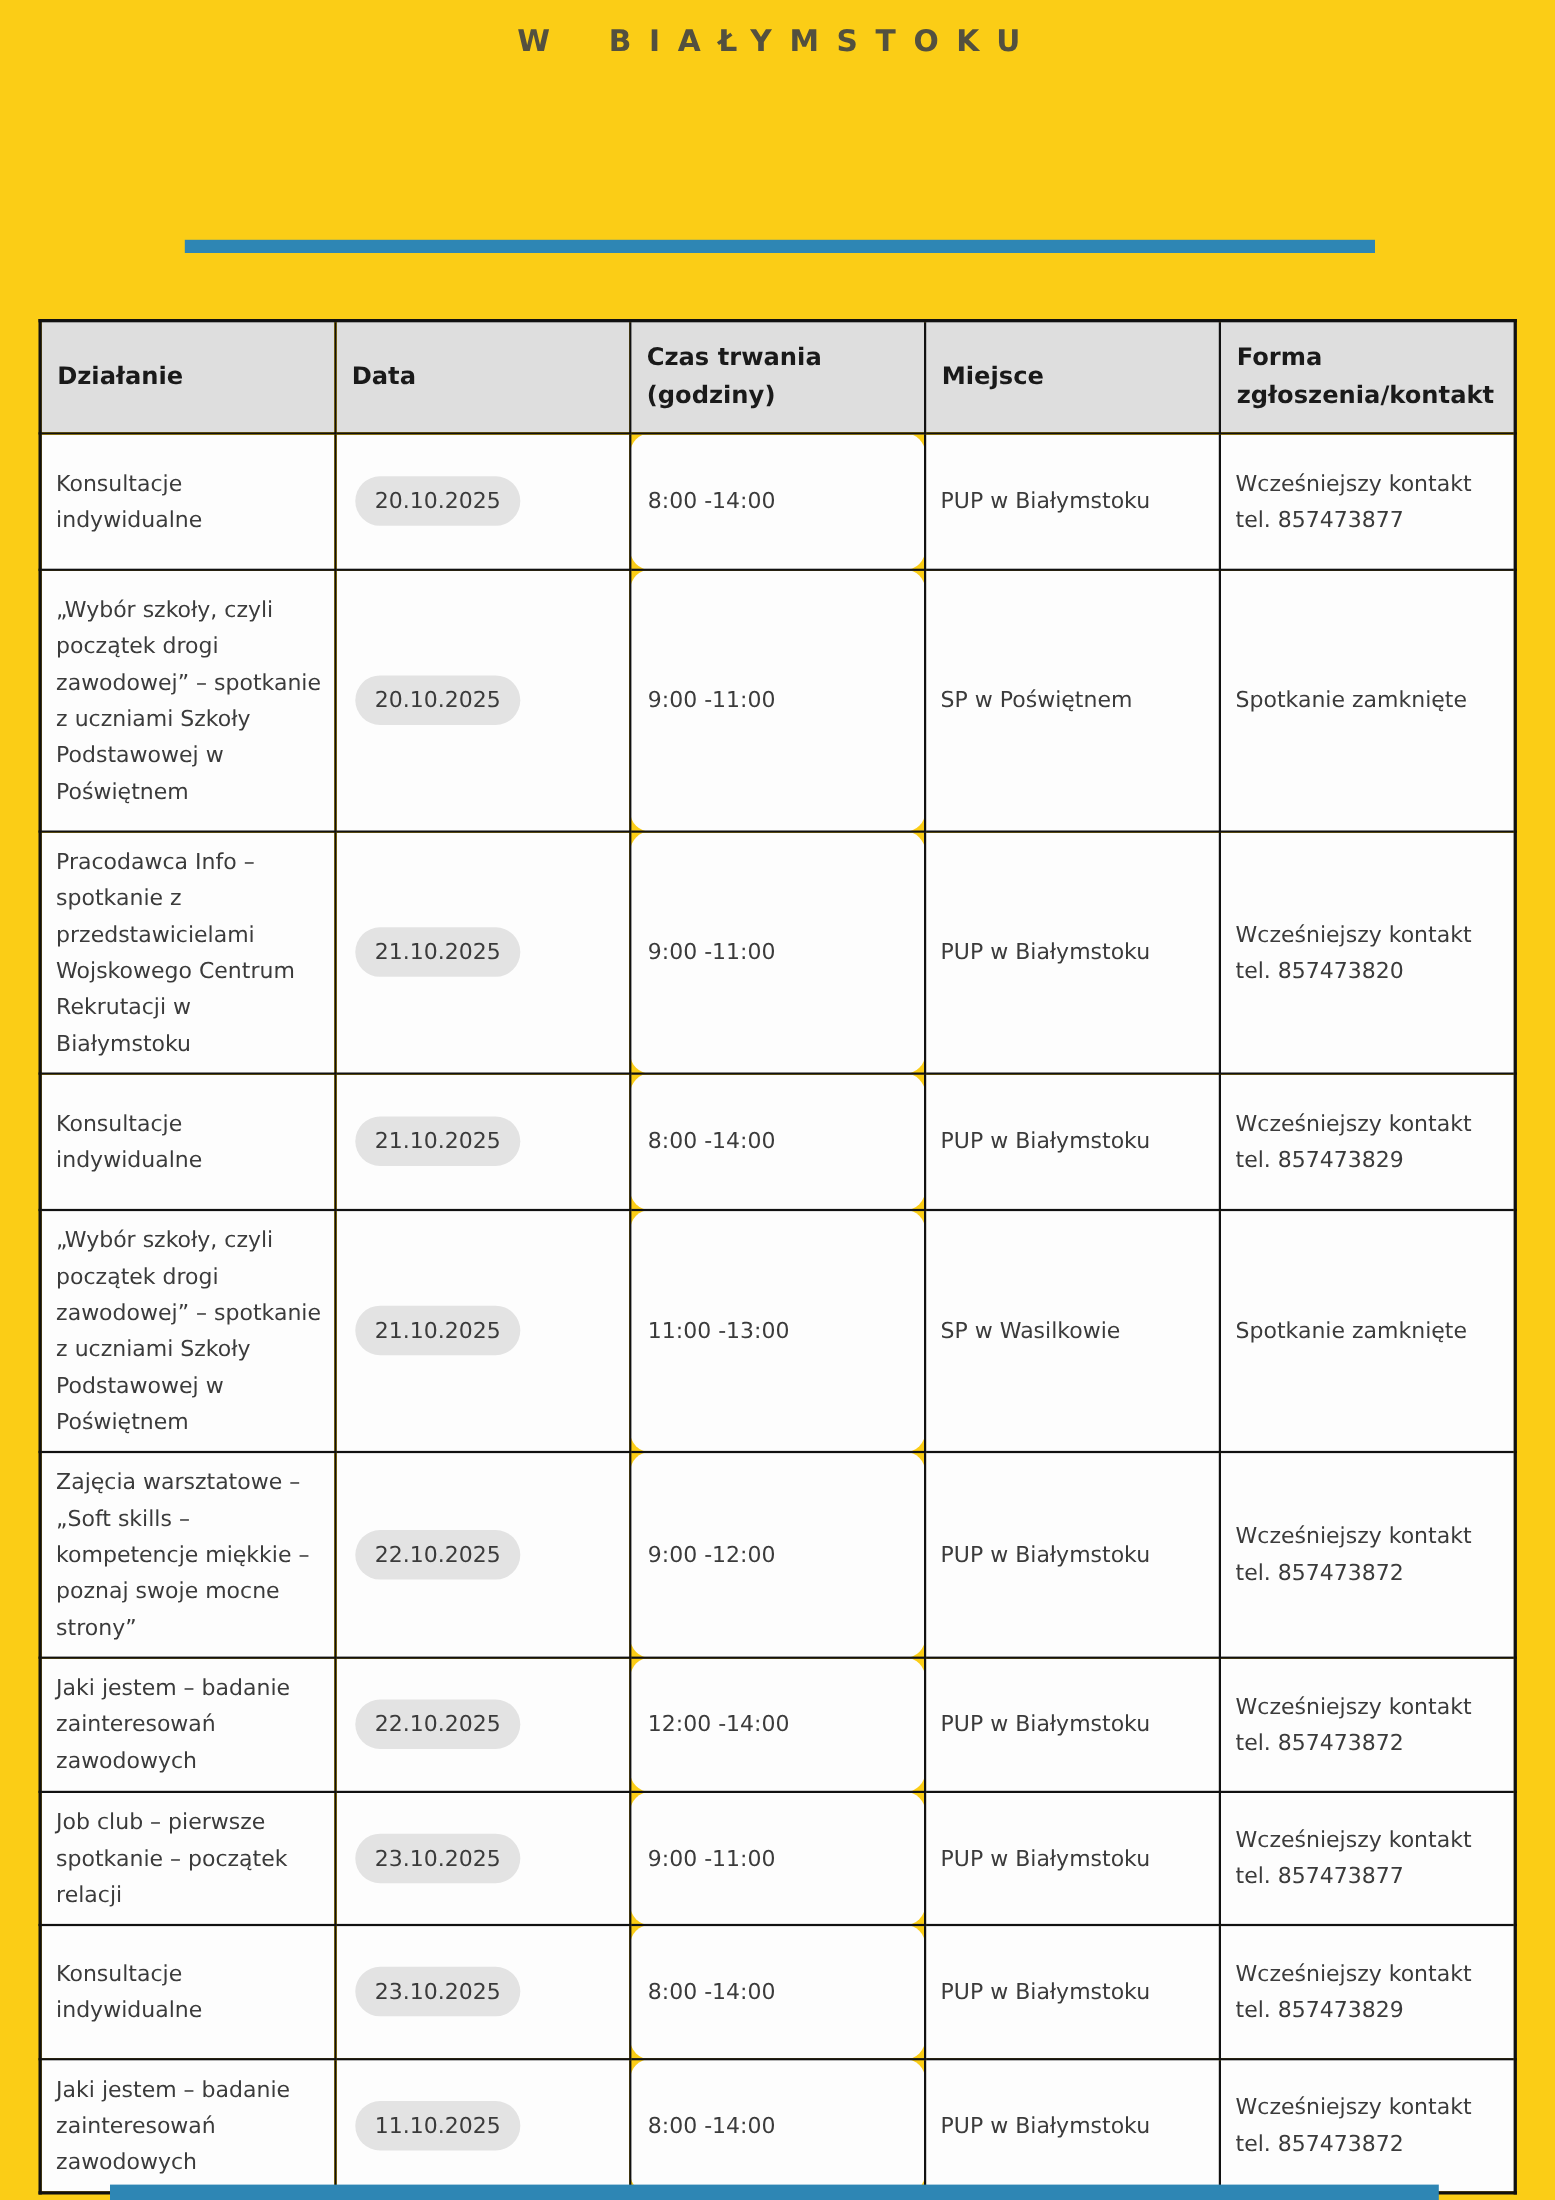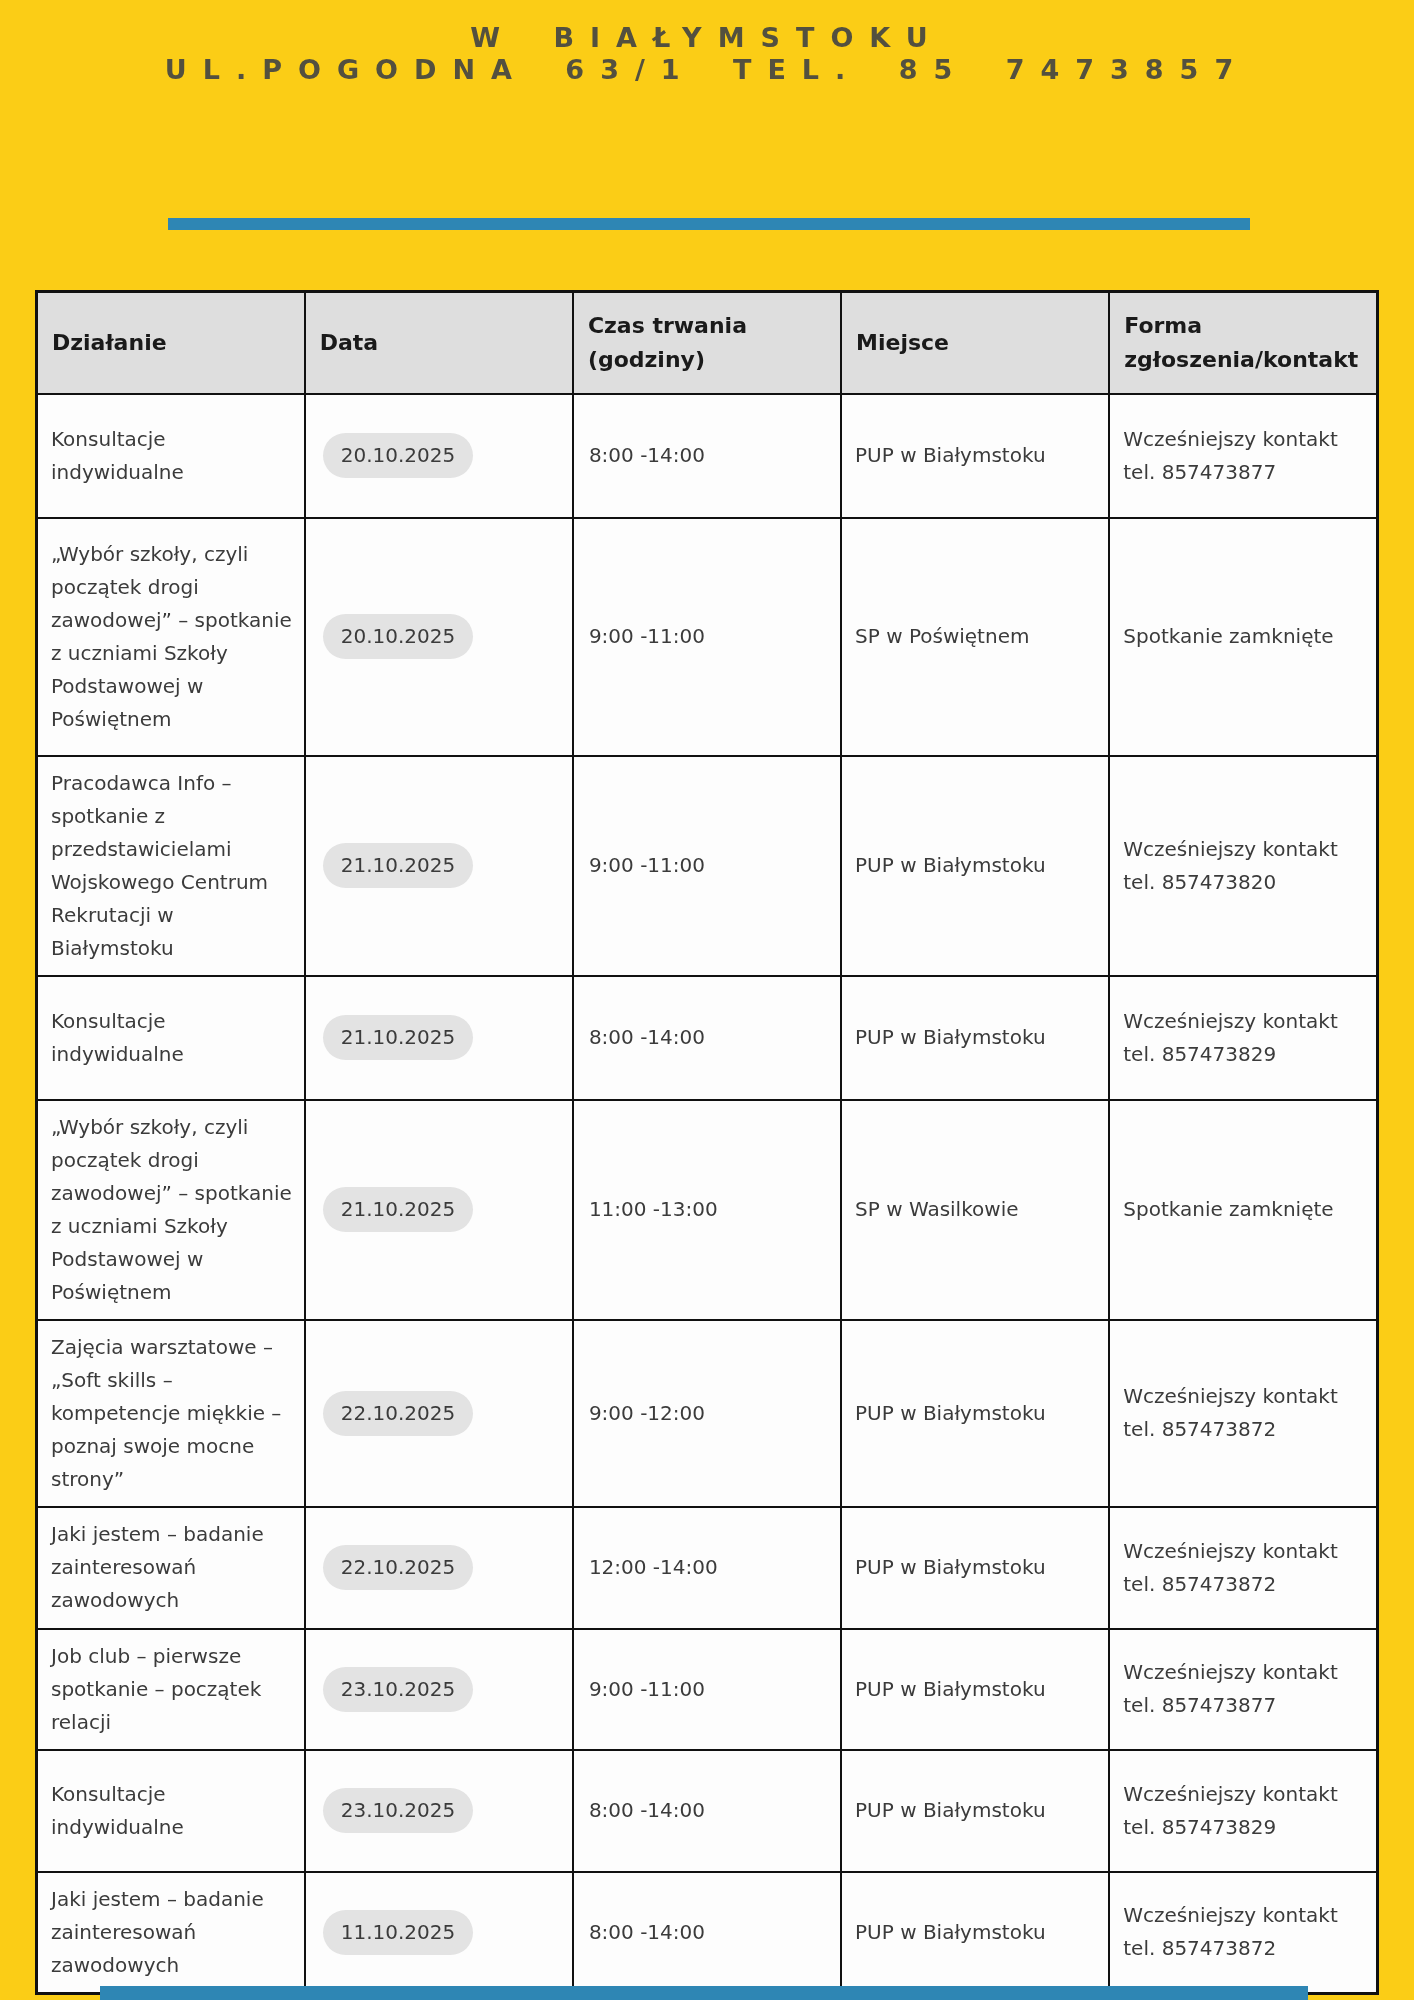--- a/index.html
+++ b/index.html
@@ -54,21 +54,21 @@
     padding:8px 10px 8px 14px;
   }
   .schedule tbody td {
     background:var(--table_body_bg, #FDFDFD);
     font-size:20px;
     line-height:33px;
     color:var(--cell_text, #3B3B3B);
     padding:10px 8px 10px 13px;
   }
   .schedule tbody td.c-date { padding-left:17px; }
-  .schedule tbody td.c-time { padding-left:15px; }
+  .schedule tbody td.c-time { padding-left:15px;border-radius:18px; }
 
   .pill {
     display:inline-block;
     background:var(--date_pill_bg, #E3E3E3);
     border-radius:24px;
     padding:6px 18px;
     white-space:nowrap;
   }
 
   
@@ -81,21 +81,20 @@
   .schedule tbody tr:nth-child(7)  { height:122px; }
   .schedule tbody tr:nth-child(8)  { height:94px; }
   .schedule tbody tr:nth-child(9)  { height:122px; }
   .schedule tbody tr:nth-child(10) { height:122px; }
 </style>
 </head>
 <body>
 
 <div class="header-block">
   <div class="header-line">W BIAŁYMSTOKU</div>
-  <div class="header-line">UL.POGODNA 63/1 TEL. 85 7473857</div>
 </div>
 
 <div class="accent-bar top"></div>
 
 <table class="schedule">
   <colgroup>
     <col>
       <col>
       <col>
       <col>

